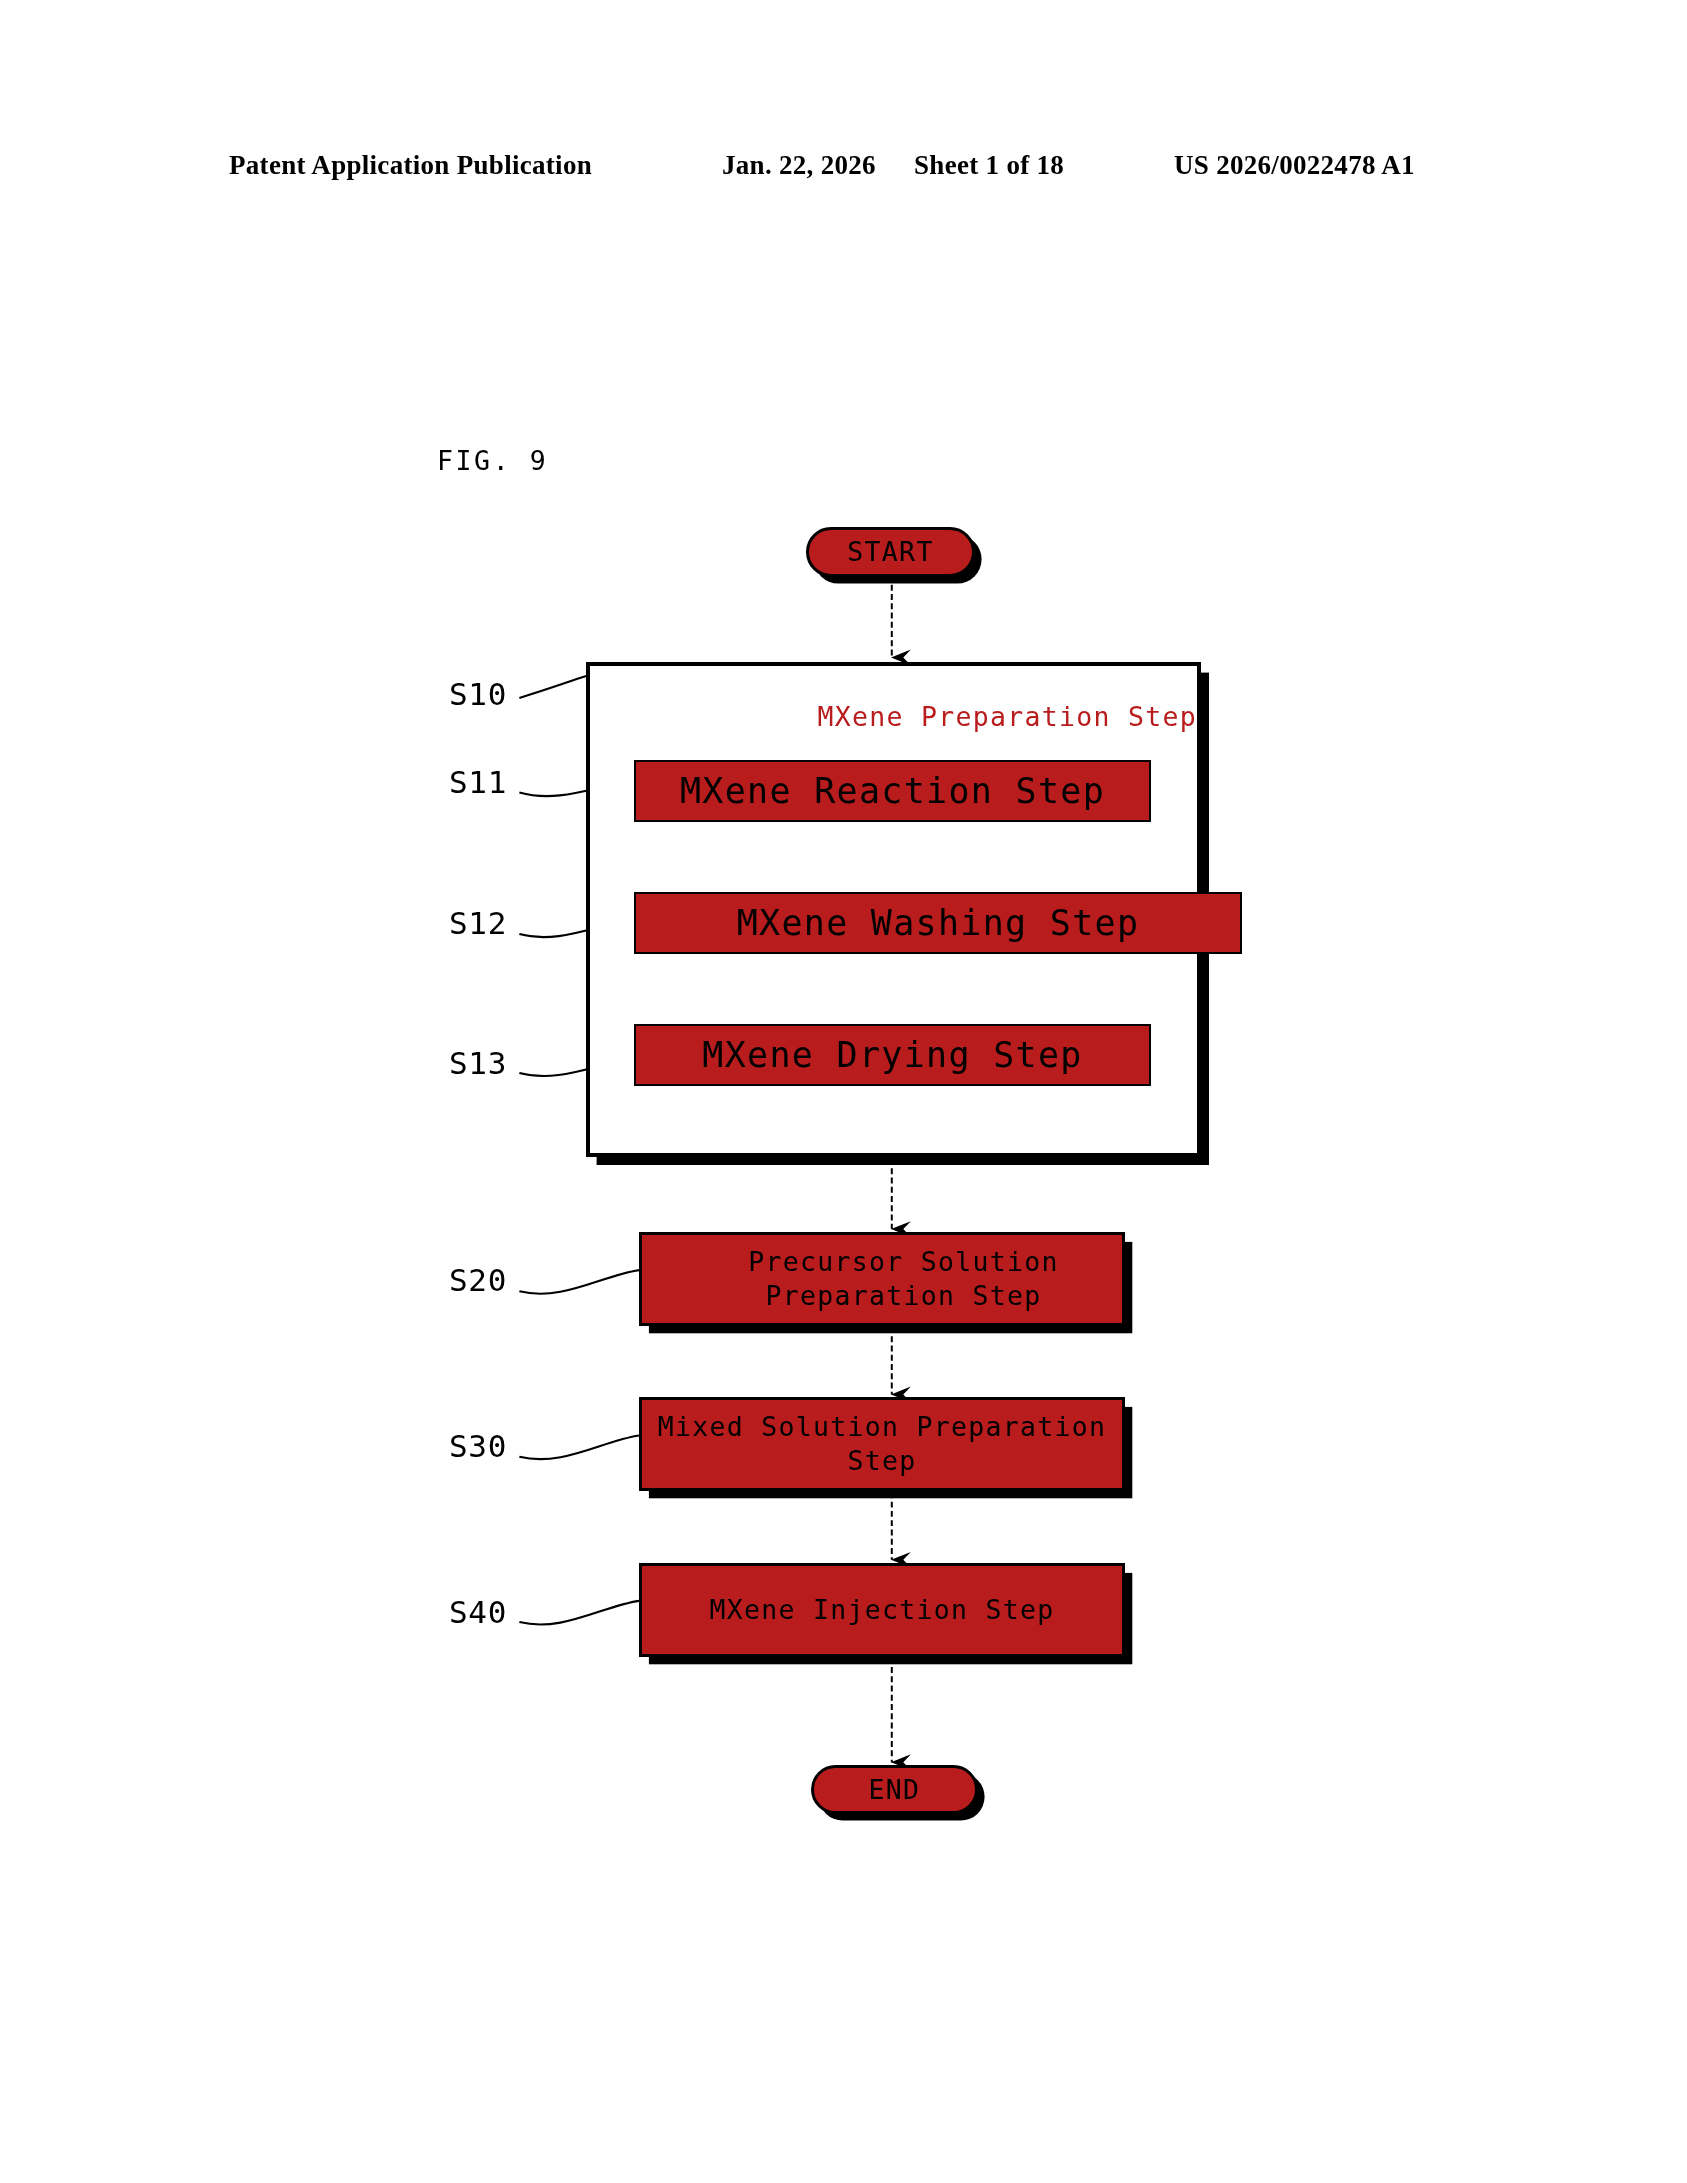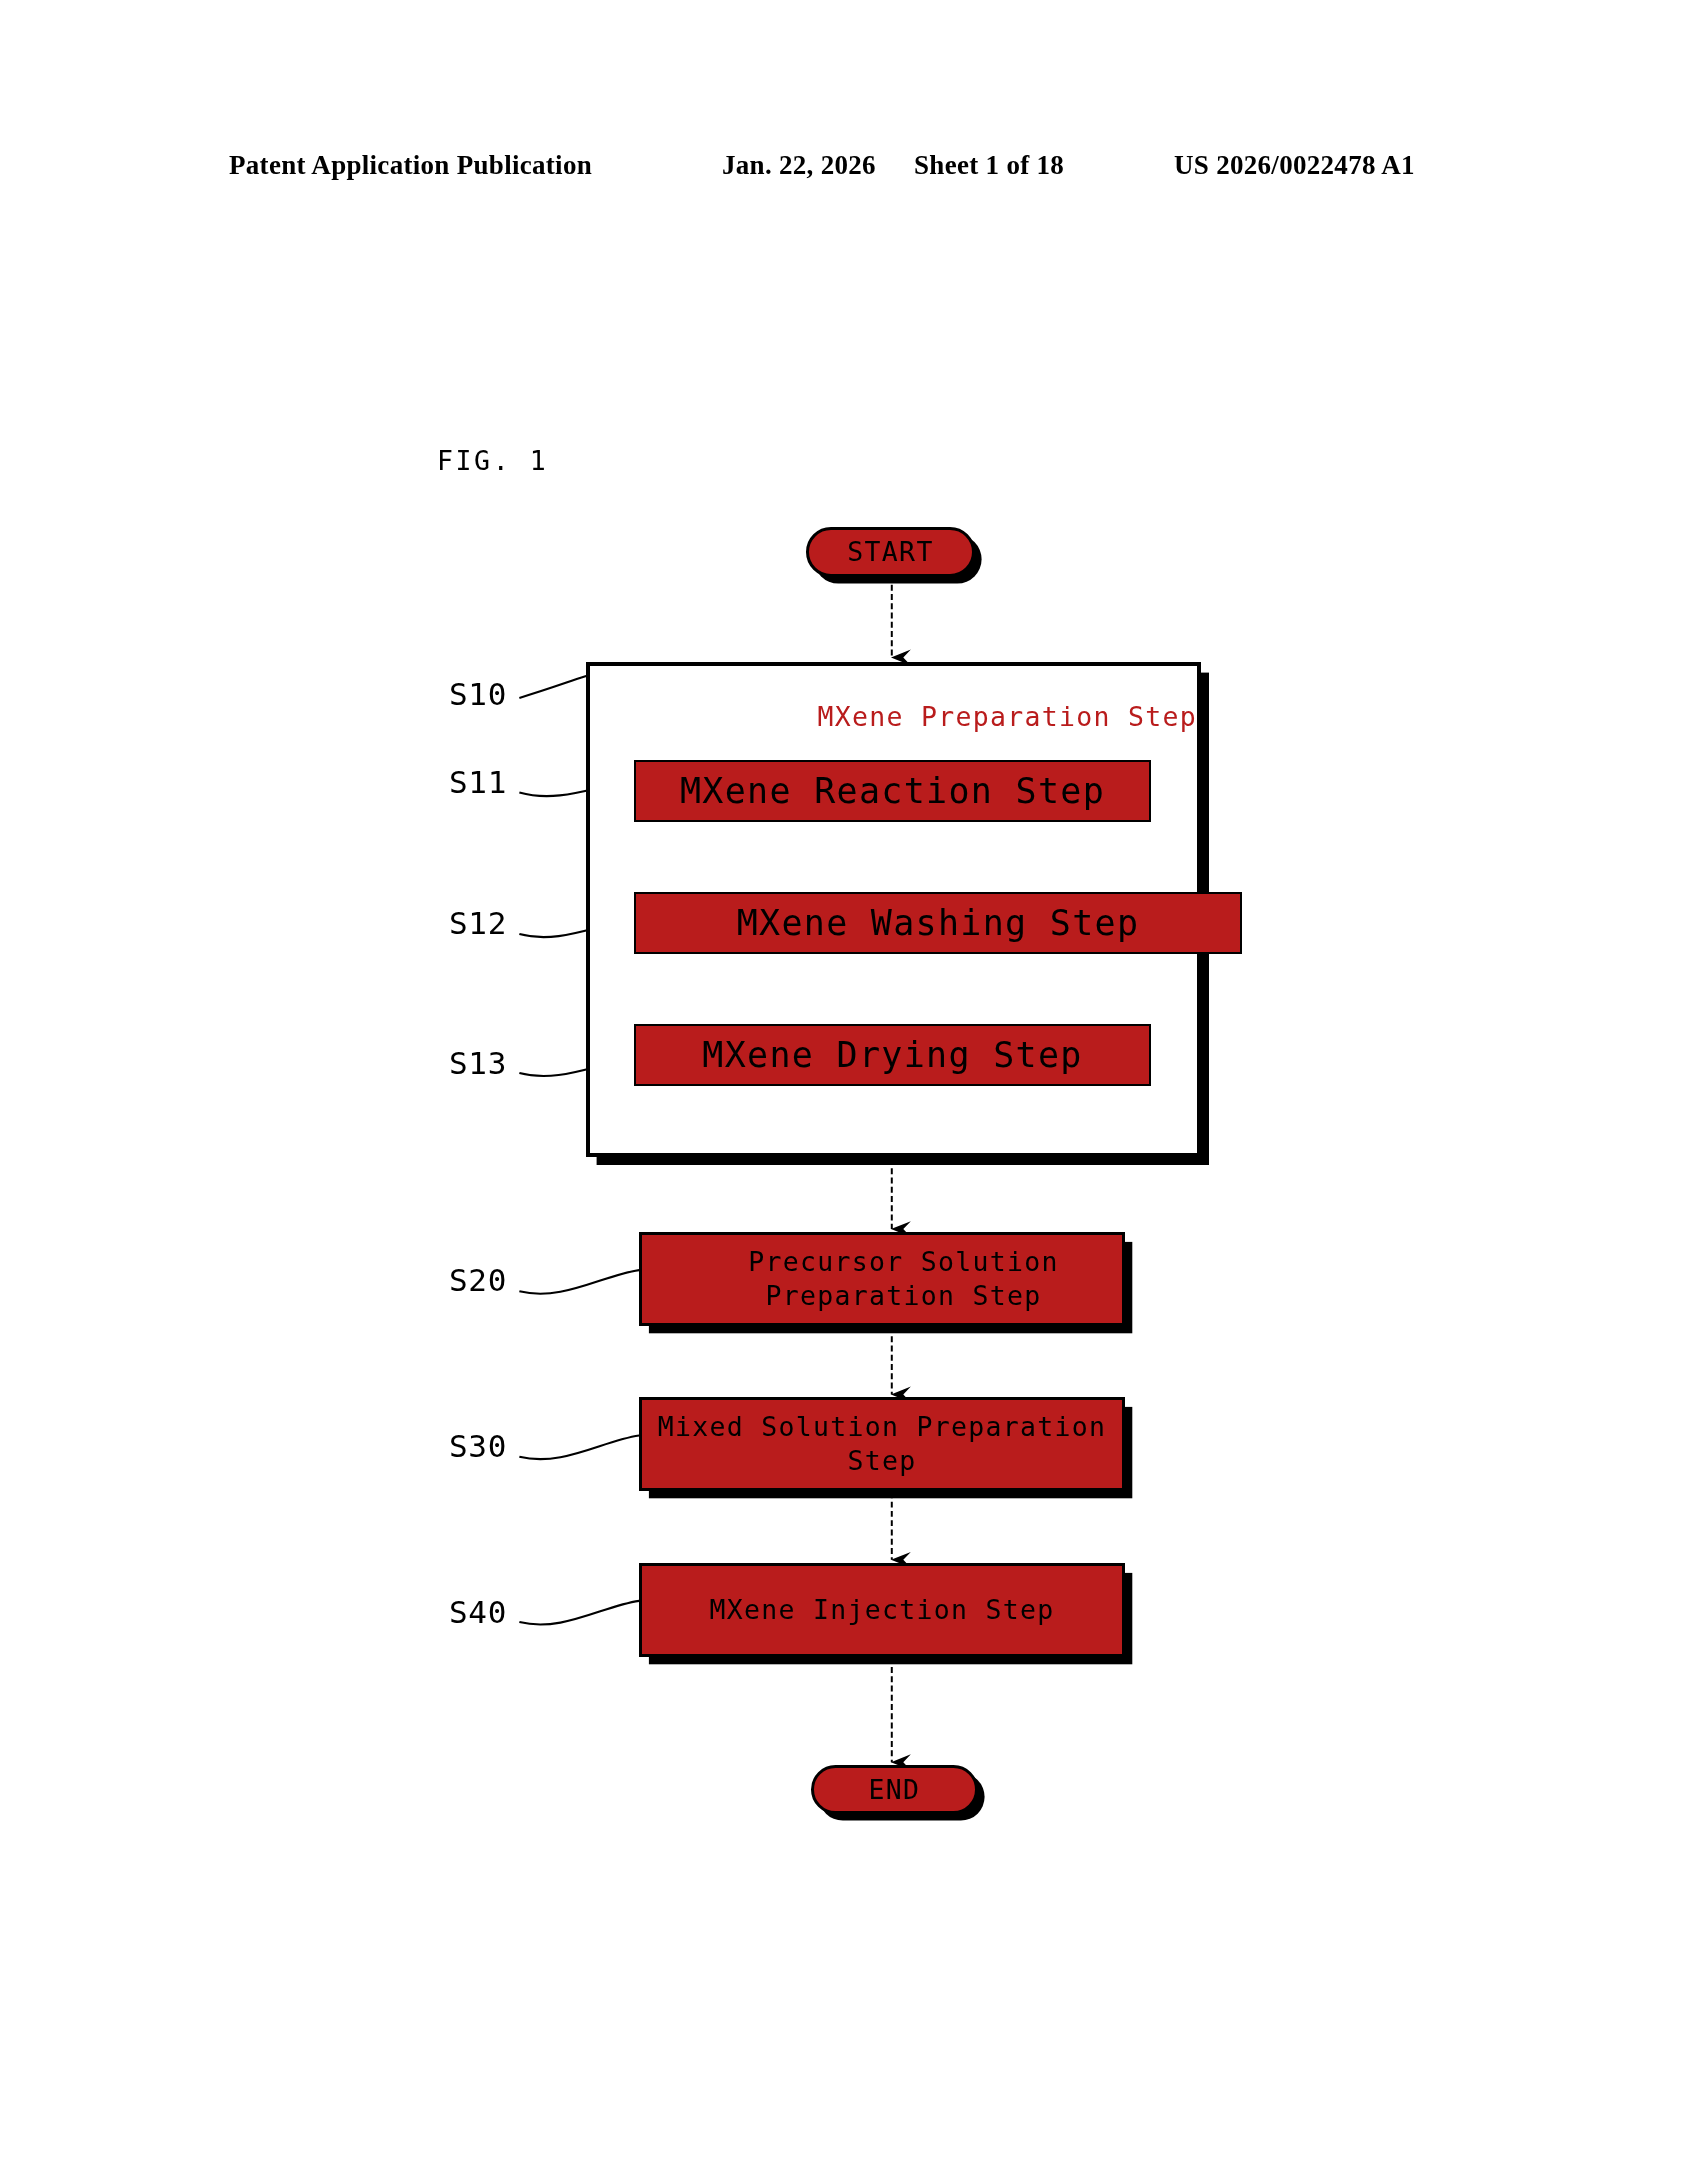--- a/index.html
+++ b/index.html
@@ -148,21 +148,21 @@
 </head>
 <body>
 
 <div class="page-header">
   <span class="hdr-pub">Patent Application Publication</span>
   <span class="hdr-date">Jan. 22, 2026</span>
   <span class="hdr-sheet">Sheet 1 of 18</span>
   <span class="hdr-pat">US 2026/0022478 A1</span>
 </div>
 
-<div class="fig-label">FIG. 1</div>
+<div class="fig-label">FIG. 9</div>
 
 <svg id="flow-svg" viewBox="0 0 2550 3300" xmlns="http://www.w3.org/2000/svg">
   <defs>
     <marker id="arrowhead" markerWidth="9" markerHeight="11" refX="4.4" refY="10.2" orient="auto" markerUnits="strokeWidth">
       <path d="M0.4,0.6 L4.4,10.6 L8.4,0.6 L4.4,4.4 Z" fill="#000"></path>
     </marker>
   </defs>
 
   <g>
     <line x1="1348" y1="884" x2="1348" y2="994" stroke="#000" stroke-width="3" stroke-dasharray="9 5" marker-end="url(#arrowhead)"></line>

